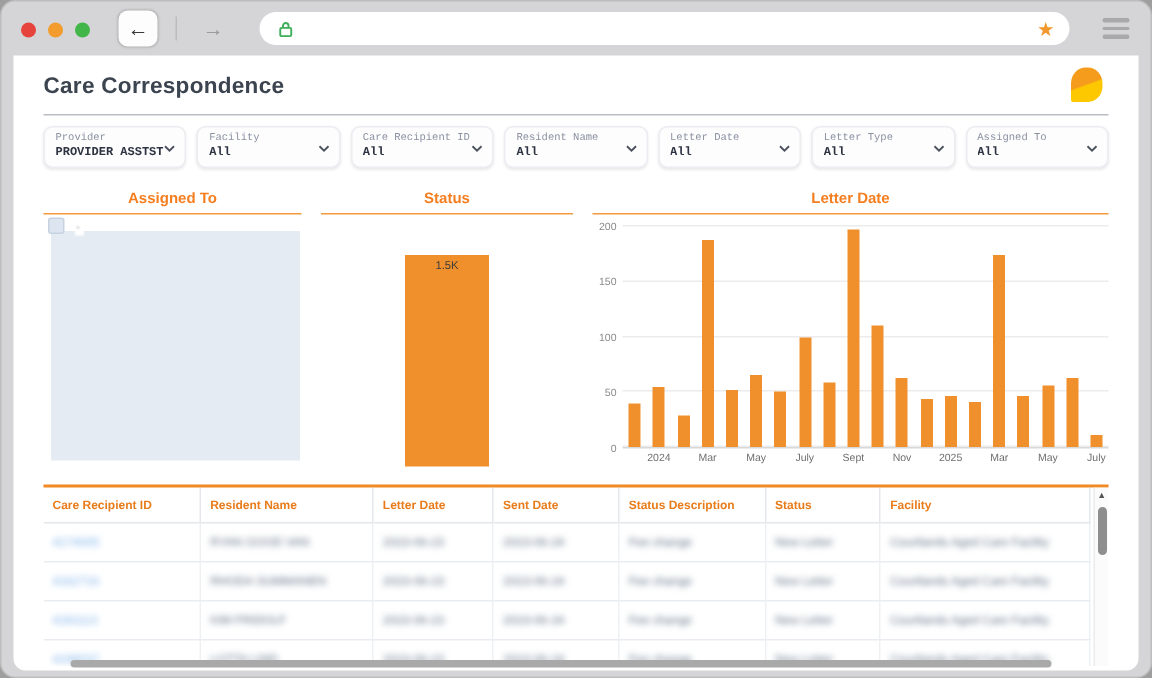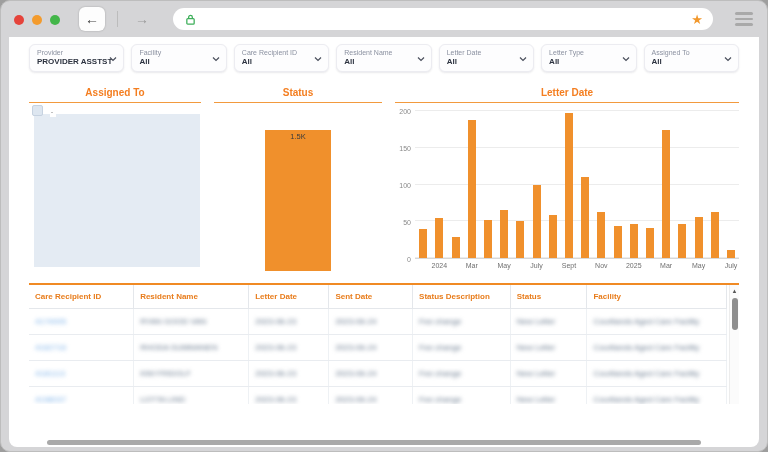--- a/index.html
+++ b/index.html
@@ -28,41 +28,41 @@
   .content { position:absolute; left:8px; right:8px; top:36px; bottom:4px; background:#ffffff;
              border-radius:0 0 8px 8px; padding:0 20px; overflow:hidden; }
   .page-header { position:relative; padding-top:12px; }
   .page-title { font-size:15px; font-weight:bold; color:#3c4450; letter-spacing:.2px; }
   .logo { position:absolute; right:4px; top:8px; width:21px; height:23px;
           background:linear-gradient(160deg,#f59c1d 48%,#fdc800 52%);
           border-radius:46% 46% 46% 6%; }
   .hr { margin-top:10px; height:1px; background:#b9bdc3; }
 
   
-  .filter-bar { display:flex; gap:7px; margin-top:7px; }
+  .filter-bar { display:flex; gap:7px; margin-top:7px;font-family:Liberation Mono, monospace; }
   .chip { flex:1; height:28px; background:#fdfdfe; border:1px solid #ececf1; border-radius:6px;
           box-shadow:0 1px 2px rgba(40,40,60,.10); padding:3px 5px 0 7px; position:relative; cursor:pointer; }
   .chip-label { font-size:7px; color:#8b91a0; display:block; line-height:9px; }
   .chip-value { font-size:8px; font-weight:bold; color:#2d3340; display:block; line-height:10px;
                 white-space:nowrap; overflow:hidden; }
   .chev { position:absolute; right:6px; top:10px; width:8px; height:8px; }
 
   
   .panels { display:flex; gap:13px; margin-top:15px; height:184px; }
   .panel-title { font-size:10px; font-weight:bold; color:#f47e20; text-align:center;
                  padding-bottom:4px; border-bottom:1.5px solid #f29a3e; }
   .panel-a { width:172px; position:relative; }
   .atc-box { position:absolute; left:5px; top:27px; right:1px; bottom:4px; background:#e4ebf3; }
   .atc-check { position:absolute; left:3px; top:18px; width:11px; height:11px; background:#dde6f0;
                border:1px solid #c6d2e0; border-radius:2px; z-index:2; cursor:pointer; }
   .atc-item { position:absolute; left:21px; top:22px; font-size:6px; color:#5a5a5a;
               filter:blur(.7px); z-index:2; background:#fff; padding:0 3px 2px 1px; }
   .panel-b { width:168px; display:flex; flex-direction:column; }
   .status-plot { flex:1; display:flex; justify-content:center; align-items:flex-end; padding-top:6px; }
-  .status-bar { width:66px; height:141px; background:#f0902c; position:relative; cursor:pointer; }
+  .status-bar { width:56px; height:141px; background:#f0902c; position:relative; cursor:pointer; }
   .status-bar-label { position:absolute; top:2px; left:0; right:0; text-align:center;
                       font-size:7.5px; color:#3c3c3c; }
   .legend { display:flex; justify-content:center; align-items:center; gap:4px; margin:6px 0 2px; }
   .legend-swatch { width:8px; height:8px; background:#f0902c; }
   .legend-text { font-size:7.5px; color:#444; }
   .panel-c { flex:1; display:flex; flex-direction:column; }
   .ld-chart { flex:1; display:flex; margin-top:8px; }
   .y-axis { width:20px; position:relative; }
   .ytick { position:absolute; right:4px; font-size:7px; color:#8a8a8a; transform:translateY(4px); }
   .plot { flex:1; position:relative; border-bottom:1px solid #d8d8d8; }
@@ -121,20 +121,25 @@
     </div>
     <div class="menu">
       <span></span>
         <span></span>
         <span></span>
     </div>
   </div>
 
   <div class="content">
 
+    <div class="page-header">
+      <div class="page-title">Care Correspondence</div>
+      <div class="logo"></div>
+      <div class="hr"></div>
+    </div>
 
     <div class="filter-bar">
       <div class="chip">
         <span class="chip-label">Provider</span>
         <span class="chip-value">PROVIDER ASSTST</span>
         <svg class="chev" viewBox="0 0 8 8">
           <polyline points="1,2.5 4,5.5 7,2.5" fill="none" stroke="#4a4f5c" stroke-width="1.2"></polyline>
         </svg>
       </div>
 

